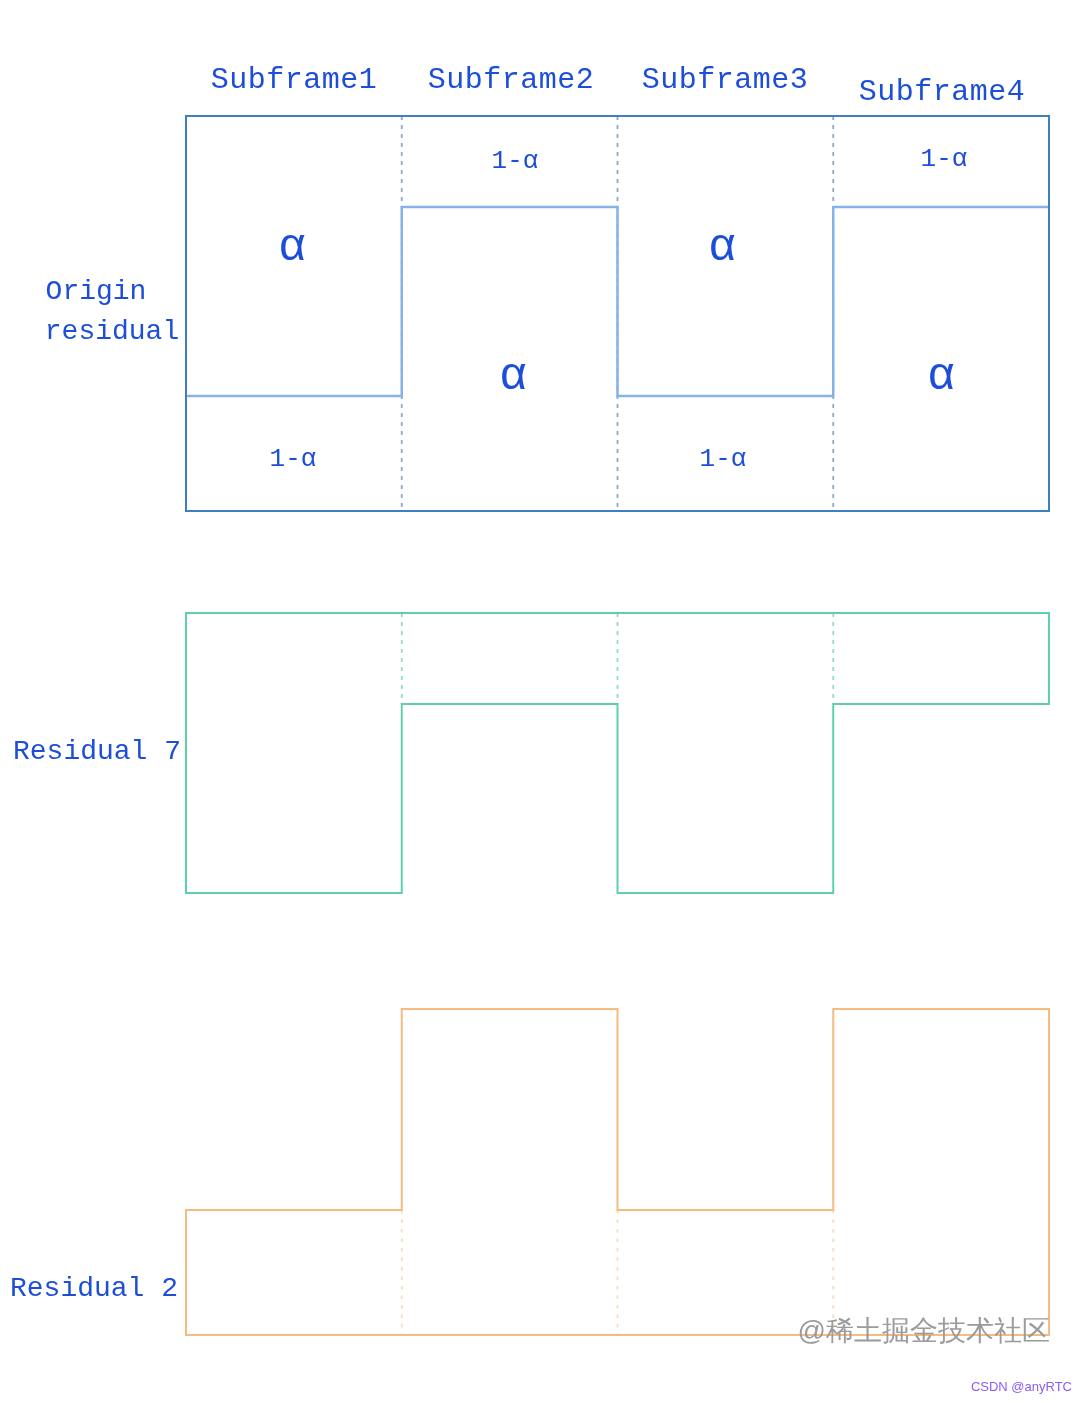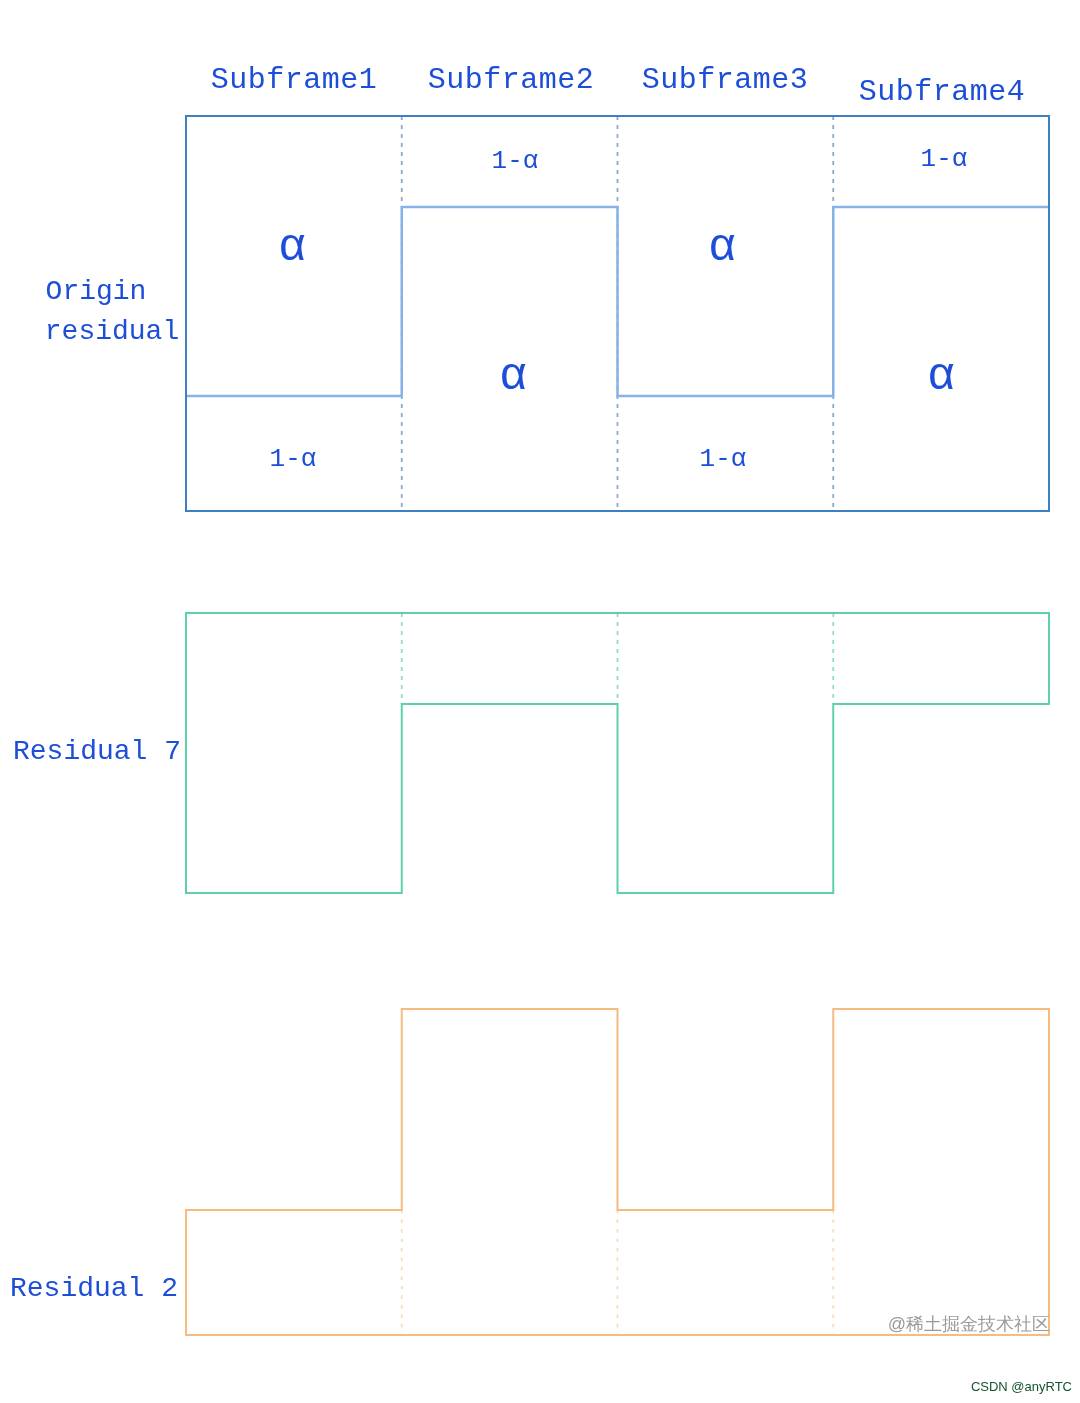--- a/index.html
+++ b/index.html
@@ -20,25 +20,25 @@
     font-family: Liberation Mono, monospace;
   }
   .subframe-title { font-size: 30px; letter-spacing: 0.5px; }
   .side-label     { font-size: 28px; }
   .alpha          { font-size: 46px; }
   .one-minus      { font-size: 26px; }
   .dash   { stroke-dasharray: 4 5; }
   .dash-o { stroke-dasharray: 3.5 6; }
   .wm1 {
     position: absolute; right: 30px; top: 1312px;
-    color: #9b9b9b; font-size: 18px; white-space: nowrap;
+    color: #9b9b9b; font-size: 28px; white-space: nowrap;
   }
   .wm2 {
     position: absolute; right: 8px; top: 1379px;
-    color: #14532d; font-size: 13px; white-space: nowrap; text-align: right;
+    color: #8b5cf6; font-size: 13px; white-space: nowrap; text-align: right;
   }
 </style>
 </head>
 <body>
 
 <svg class="layer" width="1080" height="1403" viewBox="0 0 1080 1403">
   <g fill="none" stroke-width="2" stroke-linecap="butt" stroke-linejoin="miter">
 
     <path class="dash" stroke-width="1.8" d="M401.75 116 V511 M617.5 116 V511 M833.25 116 V511" stroke="#8aa9cc"></path>
     <path stroke-width="2.5" d="M186 396 H401.75 V207 H617.5 V396 H833.25 V207 H1049" stroke="#85b3e8"></path>

